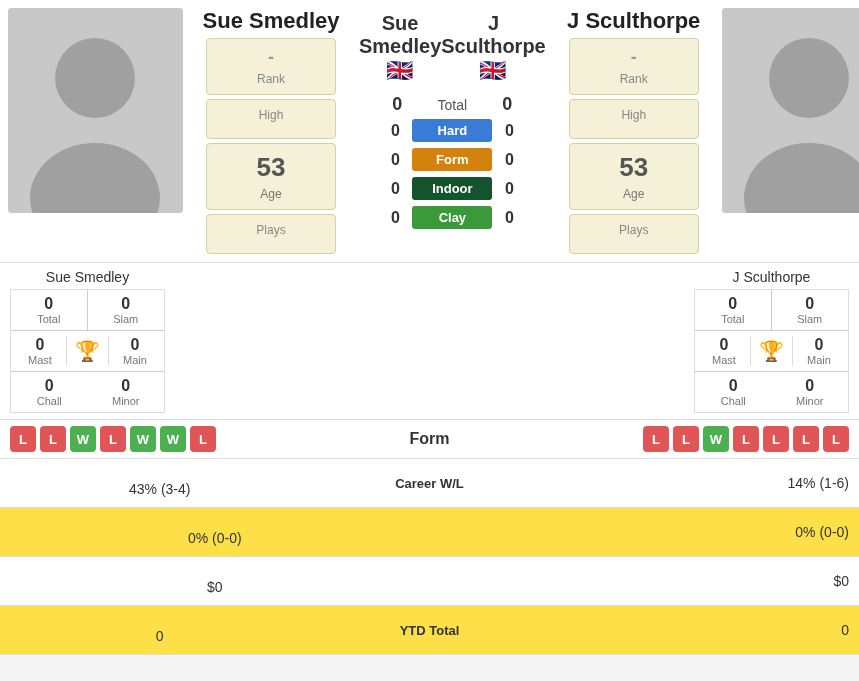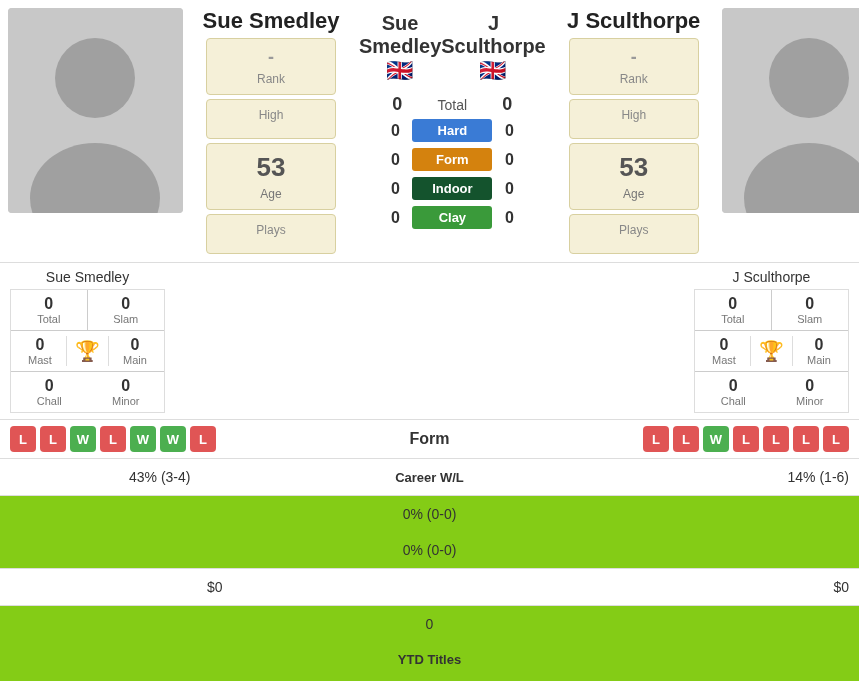--- a/index.html
+++ b/index.html
@@ -74,29 +74,29 @@
 
     
     .stats-row {
       display: flex;
       align-items: center;
       border-bottom: 1px solid #ddd;
       background: #fff;
     }
 
     .stats-row.alt {
-      background: #84cc16;
-      flex-direction: column;
+      background: #fde047;
     }
 
     .stats-row-left {
       flex: 1;
       text-align: center;
       padding: 10px;
       font-size: 14px;
+      margin-top: 12px;
     }
 
     .stats-row-center {
       width: 220px;
       text-align: center;
       font-weight: bold;
       font-size: 13px;
       padding: 10px;
     }
 
@@ -440,18 +440,18 @@
       <div class="stats-row alt">
     <div class="stats-row-left">0% (0-0)</div>
     <div class="stats-row-right">0% (0-0)</div>
   </div>
       <div class="stats-row">
     <div class="stats-row-left">$0</div>
     <div class="stats-row-right">$0</div>
   </div>
       <div class="stats-row alt">
     <div class="stats-row-left">0</div>
-    <div class="stats-row-center" style="">YTD Titles</div>
+    <div class="stats-row-center" style="">YTD Total</div>
     <div class="stats-row-right">0</div>
   </div>
     </div>
 
 </div>
 
 </body></html>

